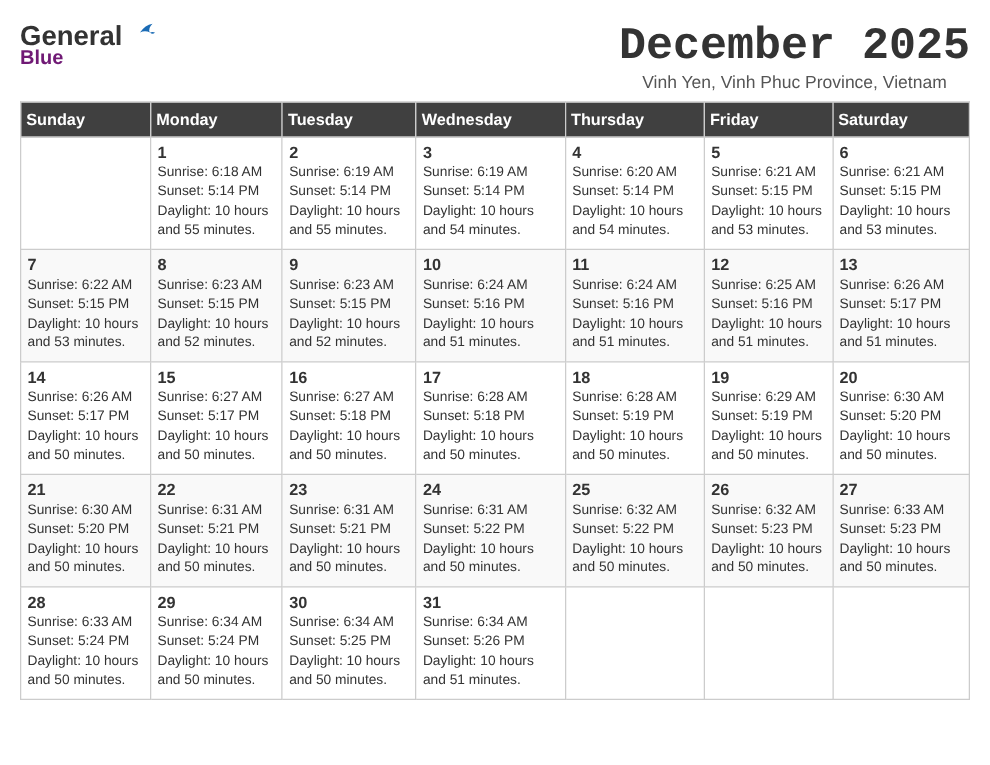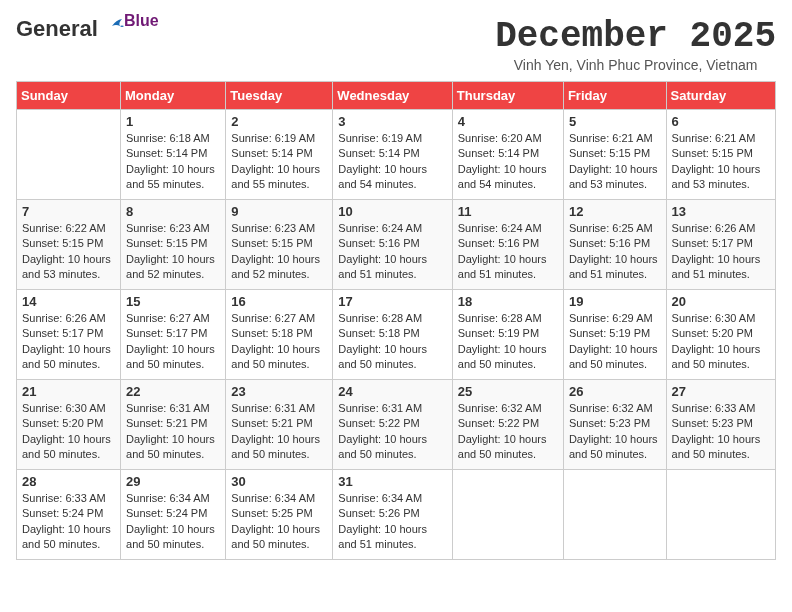--- a/index.html
+++ b/index.html
@@ -11,21 +11,21 @@
       padding: 16px;
     }
     .header-area {
       display: flex;
       justify-content: space-between;
       align-items: flex-start;
       margin-bottom: 8px;
     }
     .logo {
       display: flex;
-      flex-direction: row;
+      flex-direction: column;
       align-items: flex-start;
     }
     .logo-line1 { display: flex; align-items: center; gap: 2px; }
     .title-area { text-align: right; }
     .month-title {
       font-size: 36px;
       font-weight: bold;
       color: #333;
       font-family: Liberation Mono, monospace;
     }
@@ -33,21 +33,21 @@
       font-size: 14px;
       color: #555;
       text-align: center;
     }
     table {
       width: 100%;
       border-collapse: collapse;
       font-size: 11px;
     }
     thead tr th {
-      background-color: #ef4444;
+      background-color: #404040;
       color: #fff;
       padding: 6px 4px;
       text-align: left;
       font-size: 13px;
       font-weight: bold;
       border: 1px solid #ccc;
     }
     tbody tr td {
       border: 1px solid #ccc;
       vertical-align: top;

